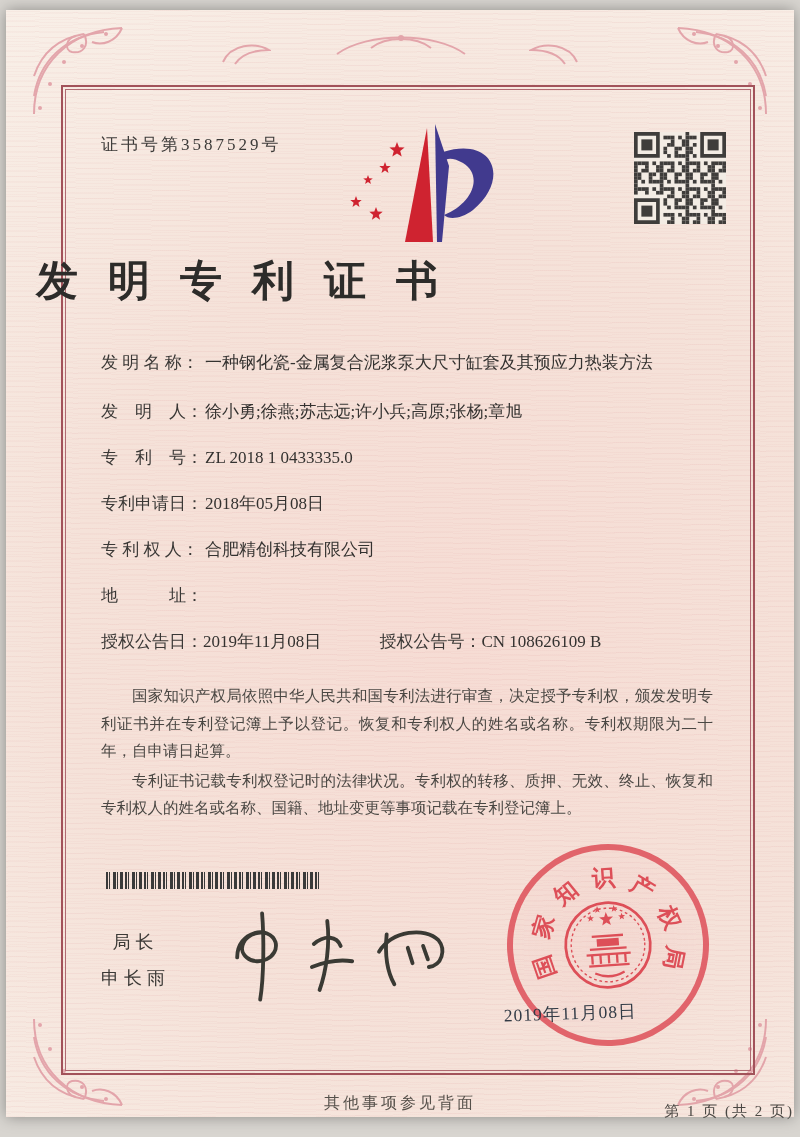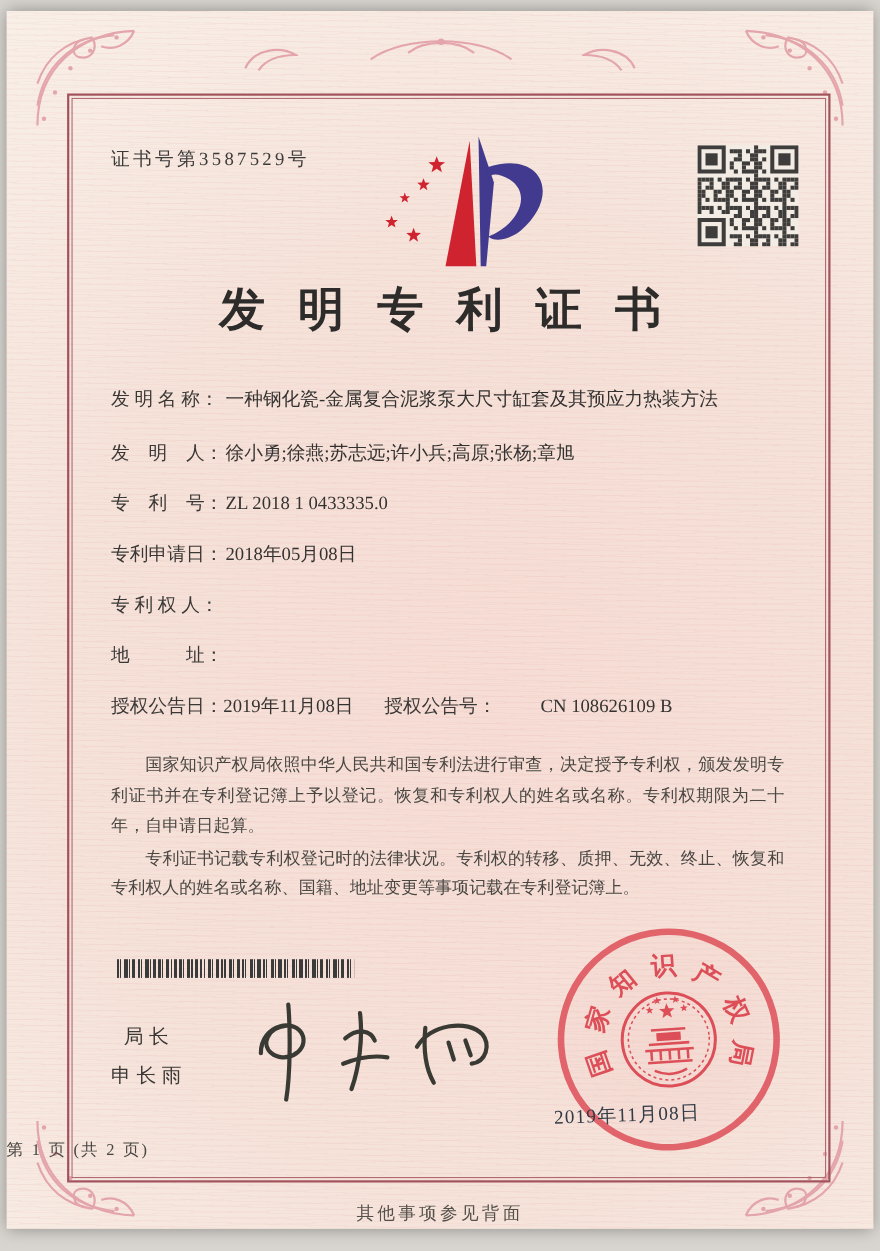--- a/index.html
+++ b/index.html
@@ -11,30 +11,30 @@
       repeating-linear-gradient(-1.5deg, rgba(212,120,125,0.045) 0 1px, transparent 1px 6px),
       radial-gradient(120% 90% at 58% 58%, #f6dcd4 0%, #f5e2d9 42%, #f8eee6 75%, #faf3ec 100%);
     box-shadow:0 0 14px rgba(0,0,0,0.35);}
   .frame{position:absolute;left:55px;top:75px;width:690px;height:986px;
     border:2px solid #a2525a;}
   .frame-inner{position:absolute;inset:2px;border:1px solid #b06a72;}
   .ornament{position:absolute;opacity:0.85;}
   .cert-no{position:absolute;left:95px;top:123px;font-size:17px;letter-spacing:3px;color:#3c3a38;}
   .logo{position:absolute;left:335px;top:110px;}
   .qr{position:absolute;left:628px;top:122px;width:92px;height:92px;background:#f3ece4;}
-  .title{position:absolute;left:0;right:0;top:243px;text-align:center;font-size:42px;
+  .title{position:absolute;left:0;right:0;top:243px;font-size:42px;
     font-weight:600;color:#2d2c2a;letter-spacing:30px;text-indent:30px;}
   .fields{position:absolute;left:95px;top:340px;width:620px;font-size:17px;color:#343230;}
   .frow{display:flex;margin-bottom:20px;line-height:26px;}
   .frow.first{margin-bottom:23px;}
   .flabel{width:104px;flex:0 0 104px;white-space:nowrap;color:#3a3836;}
   .fvalue{flex:1;max-width:480px;}
   .inline-group{display:flex;}
   .inline-group .flabel{width:auto;flex:0 0 auto;}
-  .gap-left{margin-left:28px;gap:40px;}
+  .gap-left{margin-left:58px;}
   .paras{position:absolute;left:95px;top:672px;width:612px;font-size:15.5px;line-height:1.78;
     color:#4a4743;text-align:justify;}
   .paras p{margin:0 0 2px 0;text-indent:2em;}
   .barcode{position:absolute;left:100px;top:862px;width:216px;height:17px;
     background-image:repeating-linear-gradient(90deg,
       #3a3a3a 0 2px, transparent 2px 3px,
       #3a3a3a 3px 4px, transparent 4px 7px,
       #3a3a3a 7px 10px, transparent 10px 11px,
       #3a3a3a 11px 12px, transparent 12px 14px,
       #3a3a3a 14px 17px, transparent 17px 19px);}
@@ -43,21 +43,21 @@
   .signer div{margin-bottom:12px;}
   .signature{position:absolute;left:212px;top:893px;}
   .seal{position:absolute;left:501px;top:834px;width:190px;height:190px;border-radius:50%;
     border:6px solid rgba(221,79,88,0.85);transform:rotate(-4deg);
     background:radial-gradient(circle at 50% 50%, rgba(240,150,155,0.10), rgba(240,150,155,0.02));}
   .seal-char{position:absolute;left:50%;top:50%;font-size:23px;font-weight:bold;color:#dd4f58;
     transform:translate(-50%,-50%) rotate(var(--a)) translateY(-67px);}
   .seal-emblem{position:absolute;left:50%;top:50%;transform:translate(-50%,-50%);}
   .seal-date{position:absolute;left:-14px;top:150px;width:224px;font-size:17.5px;color:#323b46;
     letter-spacing:1px;transform:rotate(2deg);white-space:nowrap;}
-  .page-no{position:absolute;left:0;right:0;top:1026px;text-align:left;font-size:15px;
+  .page-no{position:absolute;left:0;right:0;top:1092px;text-align:right;font-size:15px;
     color:#4a4743;letter-spacing:2px;}
   .footer-note{position:absolute;left:0;right:0;top:1083px;text-align:center;font-size:16px;
     color:#55504a;letter-spacing:3px;}
 </style>
 </head>
 <body>
 
 <div class="paper">
 
   <svg class="ornament" style="left:24px;top:14px;" width="130" height="95" viewBox="0 0 130 95">
@@ -406,20 +406,21 @@
     <div class="frow">
       <span class="flabel">专　利　号：</span>
       <span class="fvalue">ZL 2018 1 0433335.0</span>
     </div>
     <div class="frow">
       <span class="flabel">专利申请日：</span>
       <span class="fvalue">2018年05月08日</span>
     </div>
     <div class="frow">
       <span class="flabel">专 利 权 人：</span>
+      <span class="fvalue">合肥精创科技有限公司</span>
     </div>
     <div class="frow">
       <span class="flabel">地　　　址：</span>
     </div>
     <div class="frow">
       <span class="inline-group">
         <span class="flabel">授权公告日：</span>
         <span>2019年11月08日</span>
       </span>
       <span class="inline-group gap-left">

